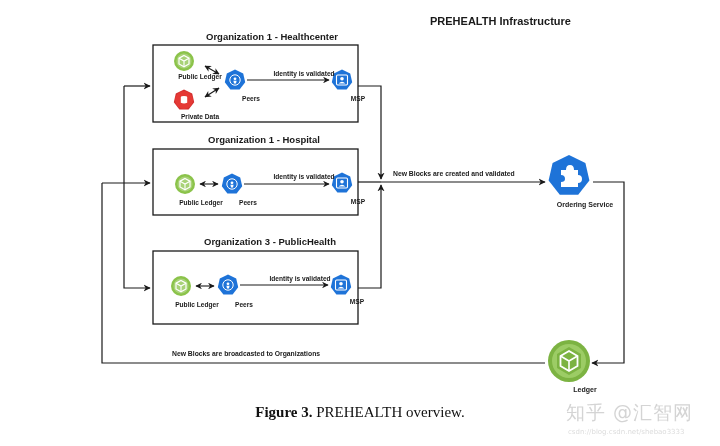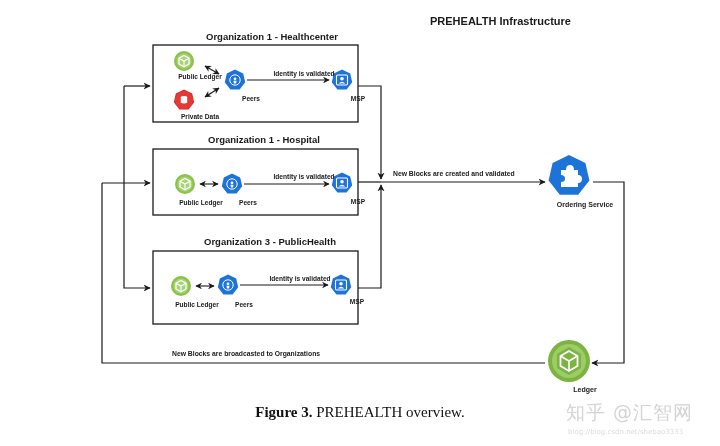--- a/index.html
+++ b/index.html
@@ -129,13 +129,13 @@
 <div class="lbl small center" style="left:284px; top:275px;">Identity is validated</div>
 
 <div class="lbl edge" style="left:393px; top:170px;">New Blocks are created and validated</div>
 <div class="lbl small center" style="left:569px; top:201px; font-size:7px;">Ordering Service</div>
 <div class="lbl edge" style="left:172px; top:350px;">New Blocks are broadcasted to Organizations</div>
 <div class="lbl small center" style="left:569px; top:386px; font-size:7px;">Ledger</div>
 
 <div class="caption"><b>Figure 3.</b><span> PREHEALTH overview.</span></div>
 
 <div class="watermark">知乎 @汇智网</div>
-<div class="watermark-url">blog://blog.csdn.net/shebao3333</div>
+<div class="watermark-url">csdn://blog.csdn.net/shebao3333</div>
 
 </body></html>

